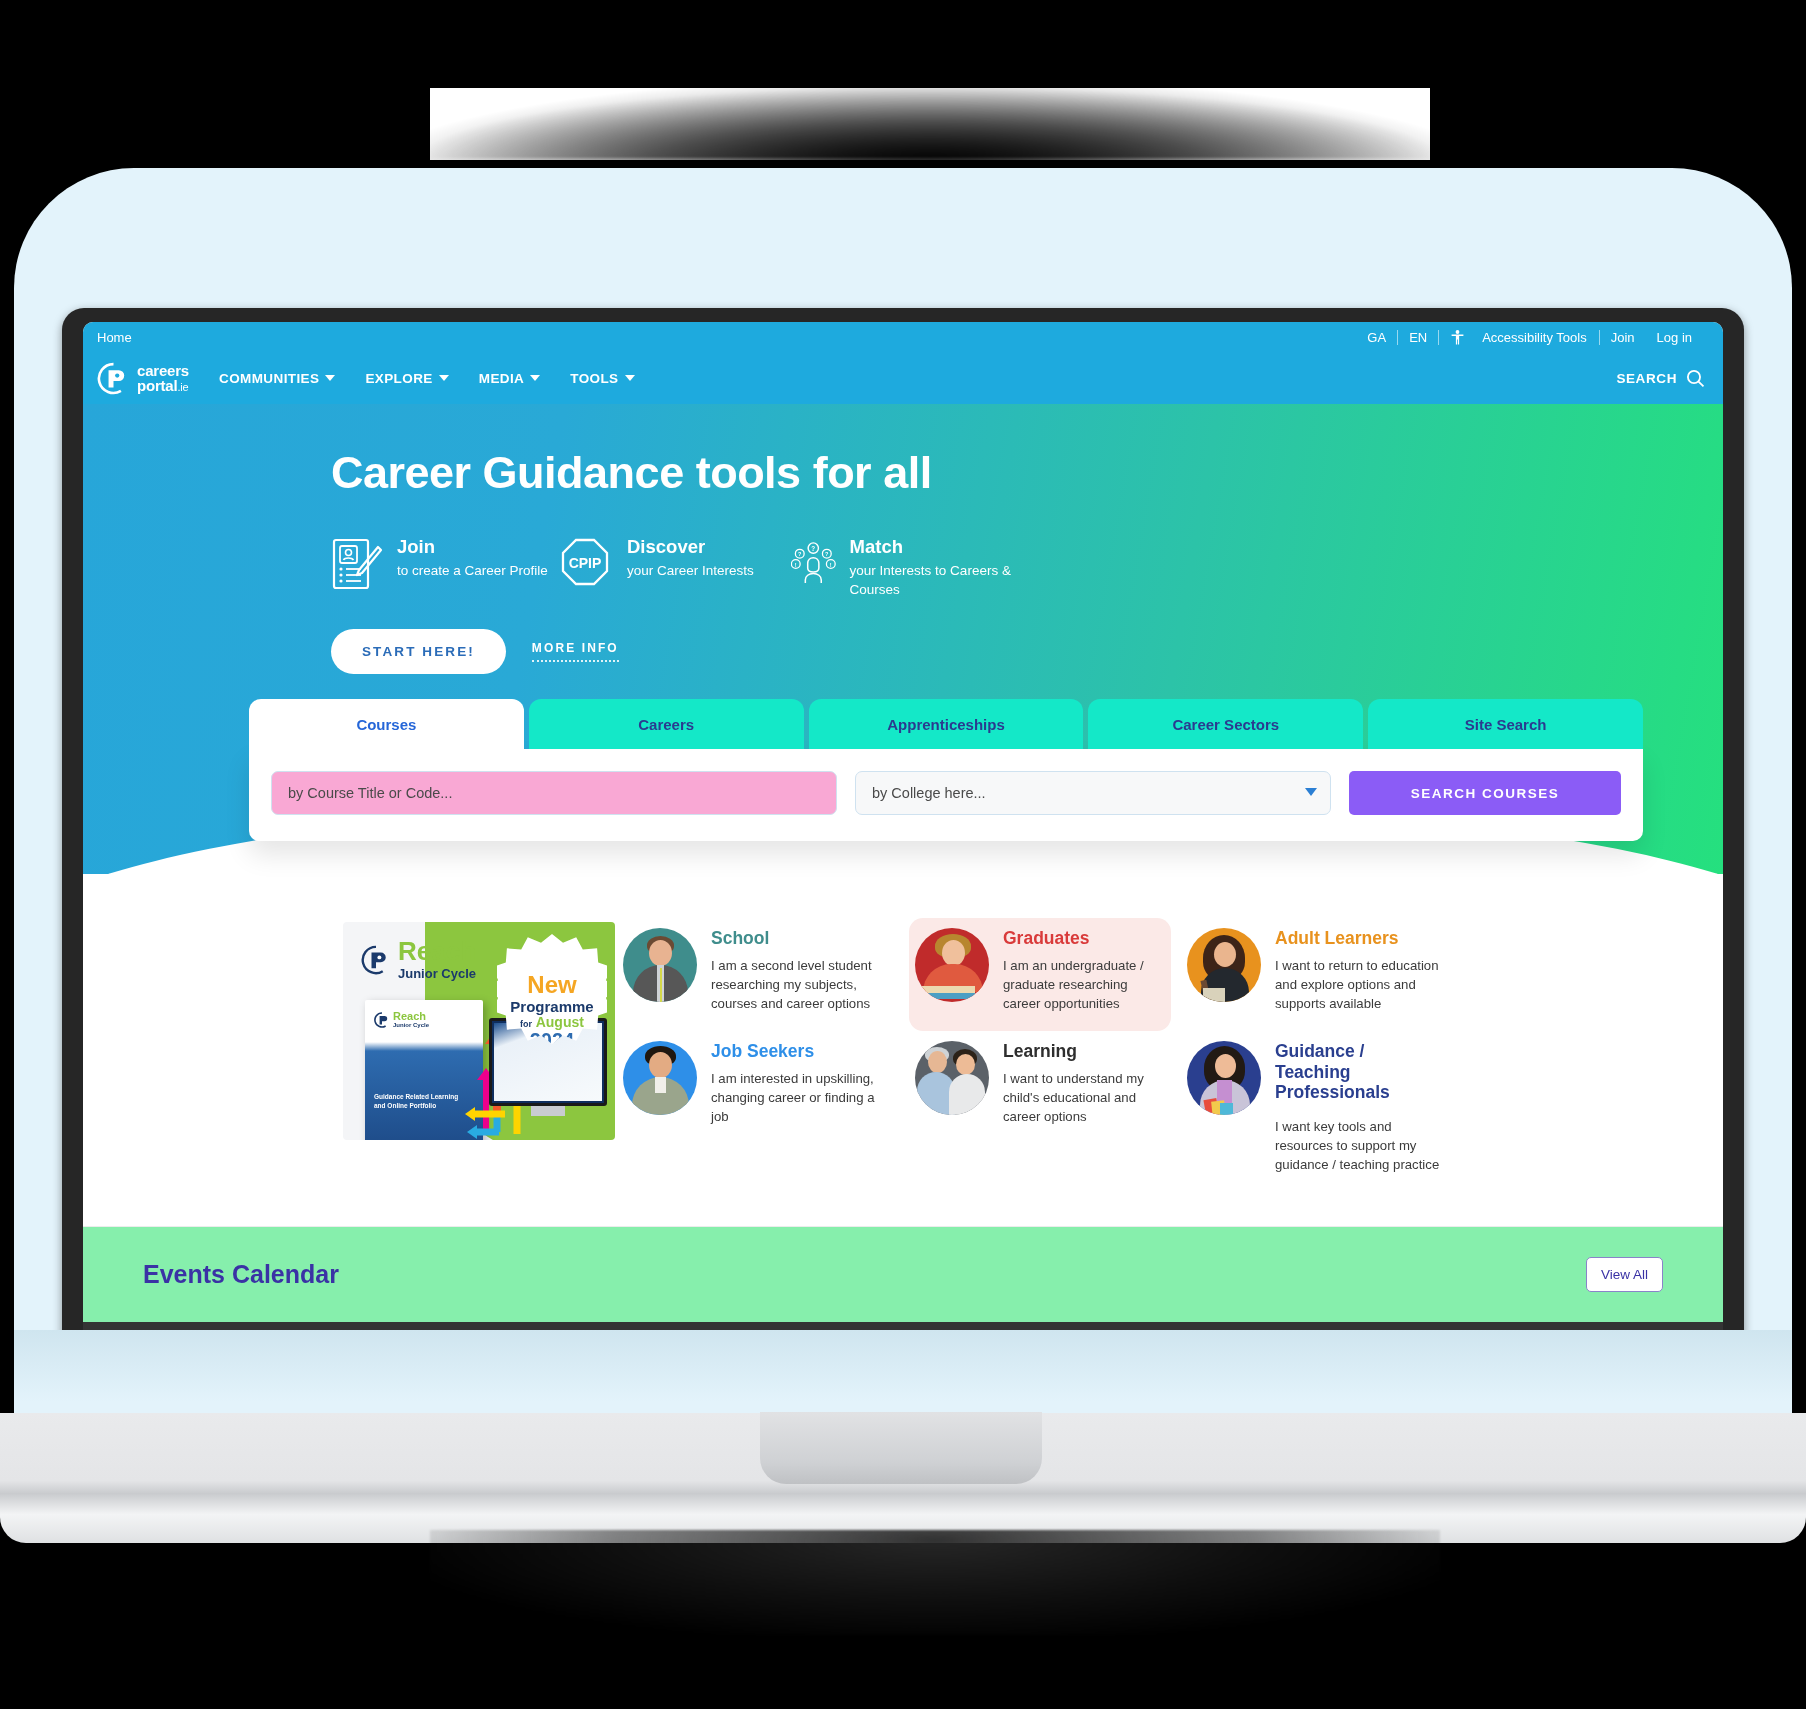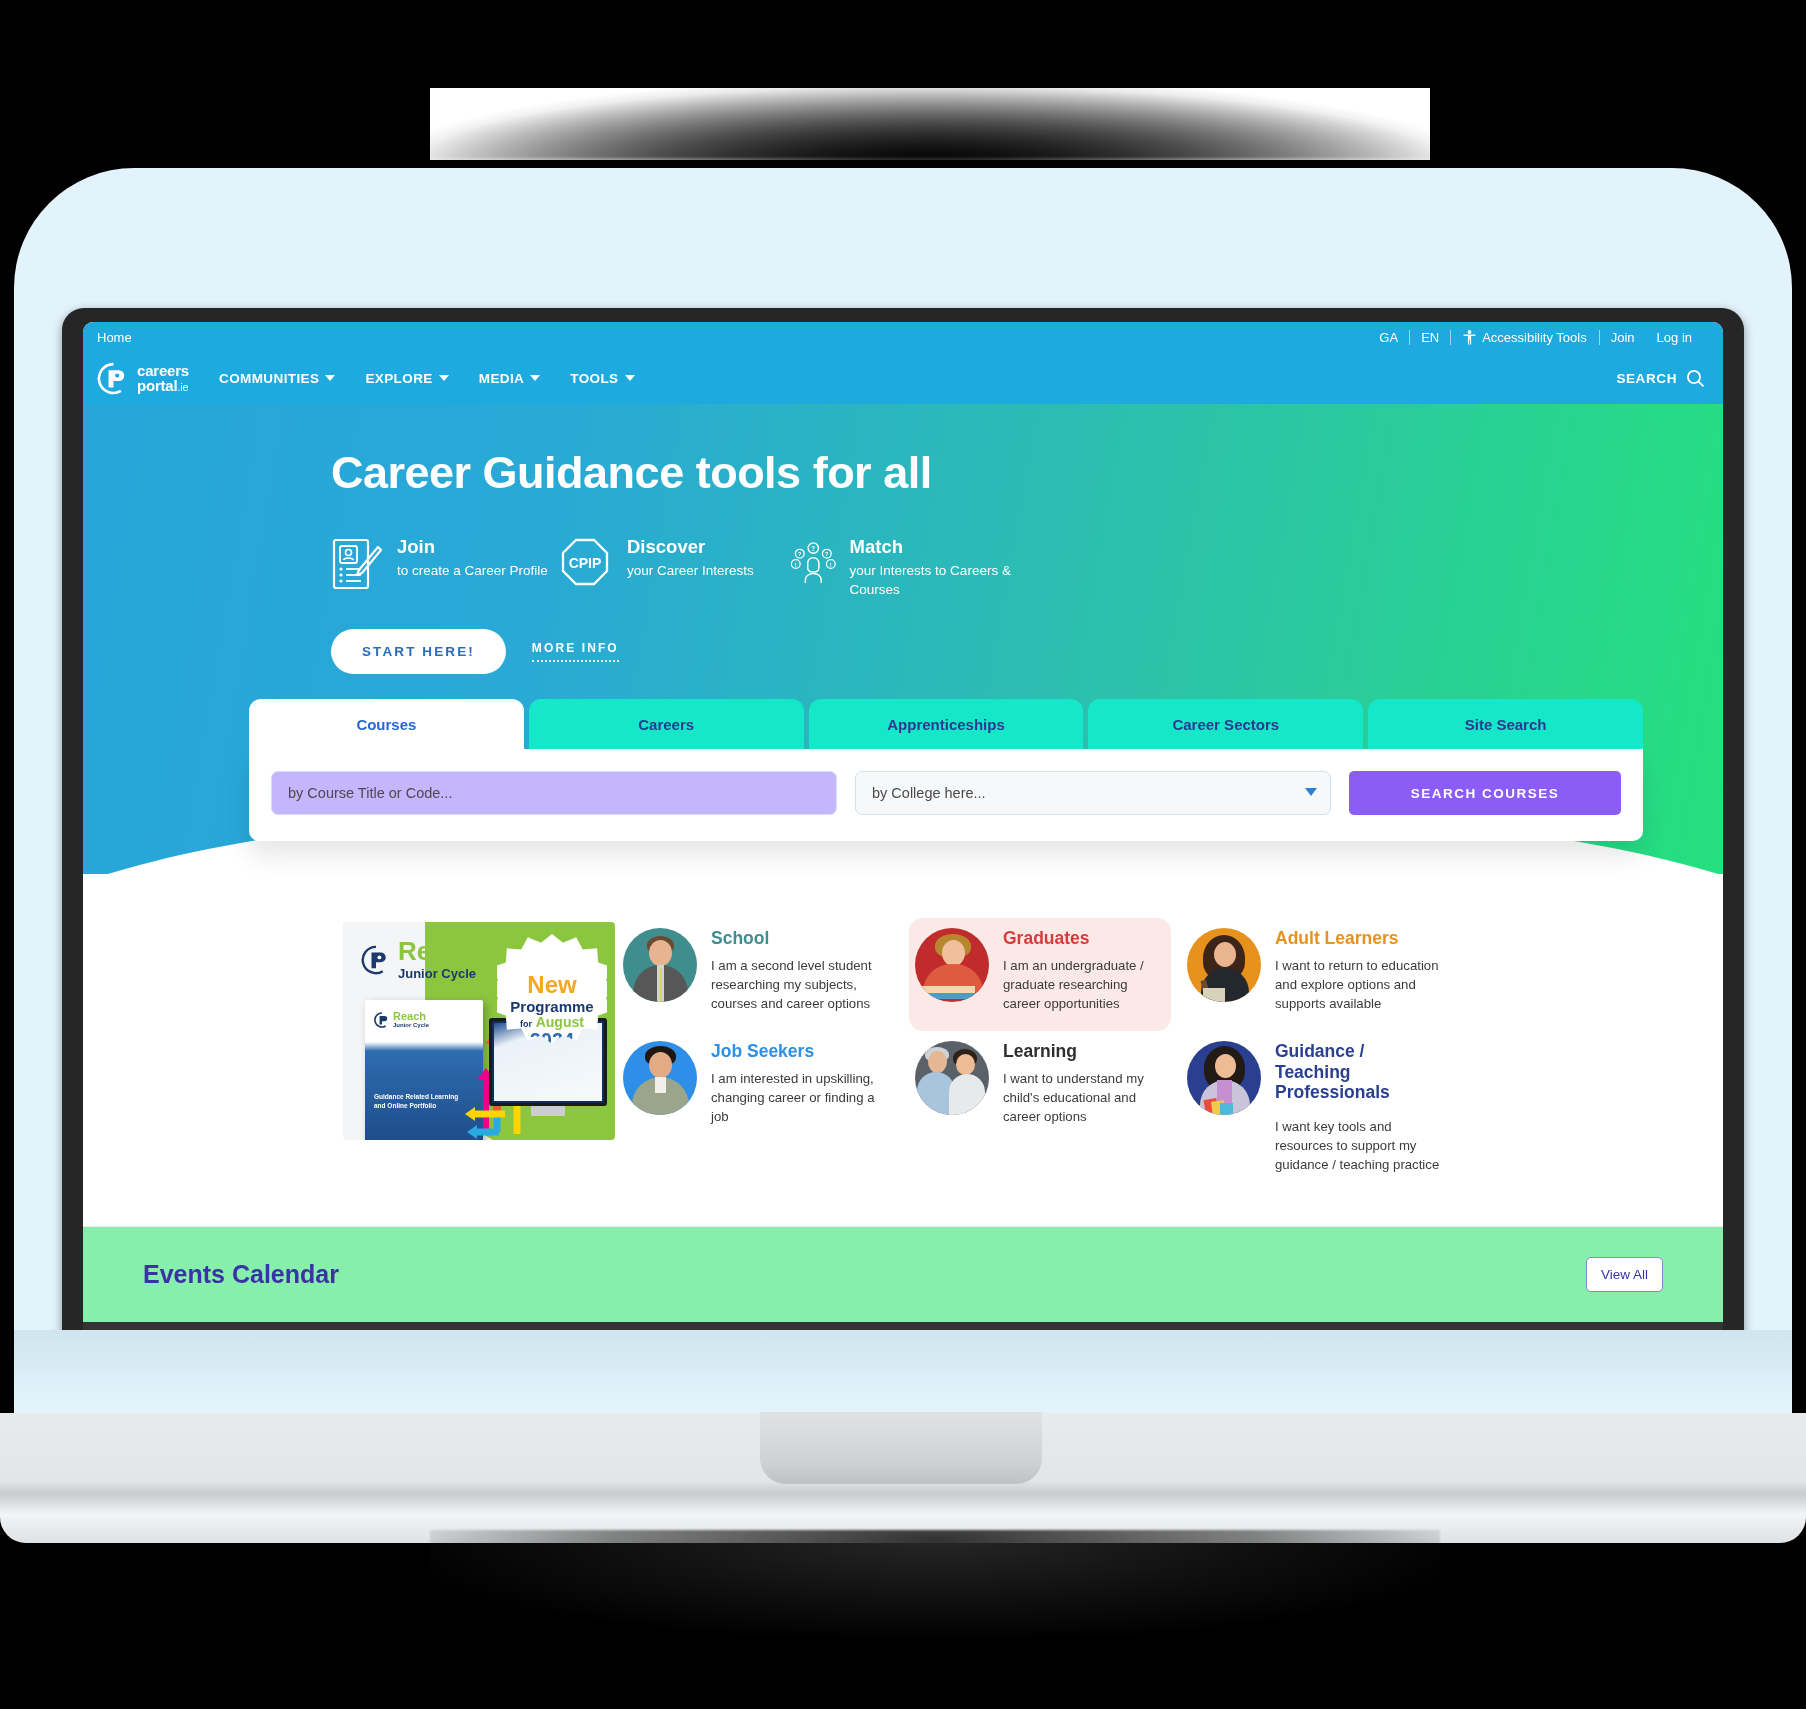--- a/index.html
+++ b/index.html
@@ -67,21 +67,21 @@
 
   
   .topbar {
     height: 30px; background:#1eaade; color:#fff;
     display:flex; align-items:center; justify-content:space-between;
     padding: 0 31px 0 14px; font-size: 13px;
   }
   .topbar-right { display:flex; align-items:center; gap:0; }
   .tb-link { padding: 0 11px; color:#fff; text-decoration:none; font-size:13px; white-space:nowrap; }
   .tb-sep { width:1px; height:15px; background: rgba(255,255,255,.55); }
-  .a11y { display:flex; align-items:center; gap:6px; padding: 0 12px; }
+  .a11y { display:flex; align-items:center; gap:18px; padding: 0 12px; }
 
   .navbar {
     height: 52px; background:#1eaade;
     display:flex; align-items:center; padding: 0 18px 0 14px;
     position:relative;
   }
   .logo { display:flex; align-items:center; gap:7px; margin-right:30px; }
   .logo-text { color:#fff; line-height:1.0; font-weight:700; font-size:15px; letter-spacing:-0.2px;}
   .logo-text small { font-weight:400; font-size:11px; }
   .navlinks { display:flex; align-items:center; gap:30px; }
@@ -132,21 +132,21 @@
     background:#14e8c8; color:#2b3a8f; font-weight:700; font-size:15px;
     border-radius: 12px 12px 0 0; cursor:pointer;
   }
   .tab.active { background:#fff; color:#2566d8; }
   .search-body {
     background:#fff; border-radius: 0 0 10px 10px; padding: 22px 22px 26px;
     display:flex; gap:18px; box-shadow: 0 14px 26px rgba(0,0,0,.10);
   }
   .s-input {
     flex: 1 1 430px; height:44px; border:1px solid #cfe2f0; border-radius:7px;
-    background:#c4b5fd; padding: 0 16px; font-size:14.5px; color:#4a4a4a;
+    background:#f9a8d4; padding: 0 16px; font-size:14.5px; color:#4a4a4a;
     font-family:"Liberation Sans", sans-serif; outline:none;
   }
   .s-input::placeholder { color:#4a4a4a; }
   .s-select-wrap { position:relative; flex: 1 1 340px; }
   .s-select {
     width:100%; height:44px; border:1px solid #cfe2f0; border-radius:7px;
     background:#f7f8f9; padding: 0 36px 0 16px; font-size:14.5px; color:#4a4a4a;
     appearance:none; -webkit-appearance:none; font-family:"Liberation Sans", sans-serif; outline:none;
   }
   .s-caret {

